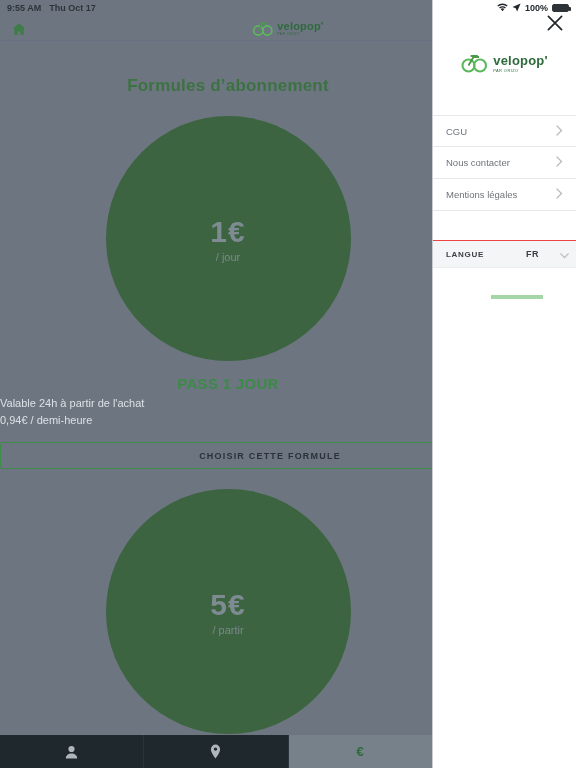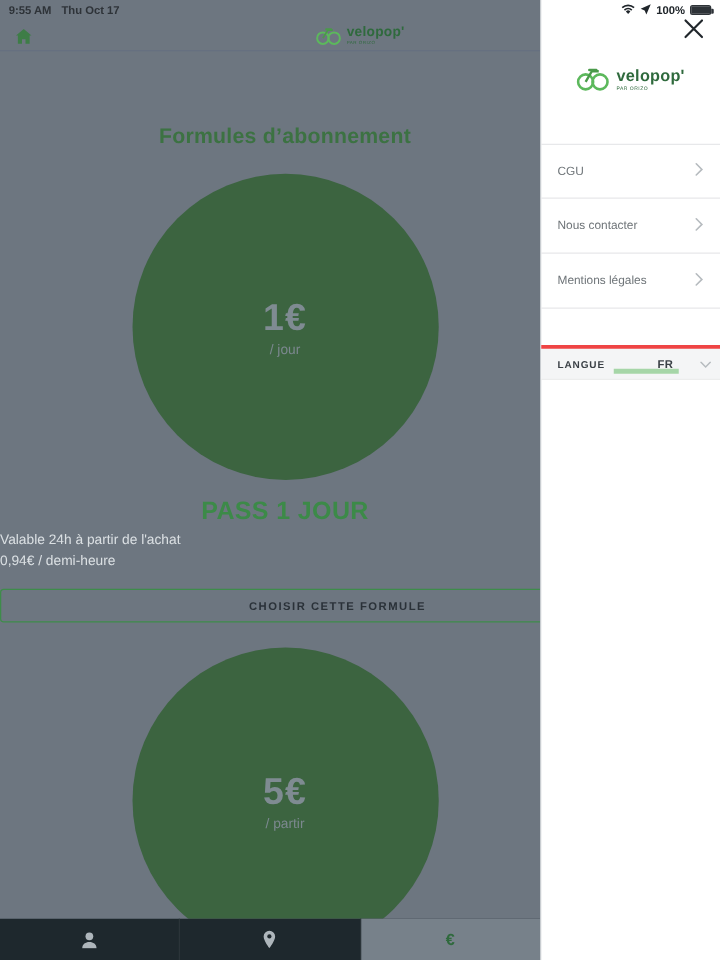--- a/index.html
+++ b/index.html
@@ -42,42 +42,42 @@
   }
   #home-btn { position: absolute; left: 10px; top: 4px; width: 18px; height: 18px; }
   #hdr-logo {
     position: absolute; left: 50%; transform: translateX(-50%);
     display: flex; align-items: center; gap: 3px;
   }
   .logo-word { font-size: 11px; font-weight: bold; color: #2f6a3d; letter-spacing: .2px; }
   .logo-sub  { font-size: 3.6px; color: #2f6a3d; letter-spacing: .4px; }
 
   #content {
-    position: absolute; top: 51px; left: 0; width: 456px; bottom: 33px;
+    position: absolute; top: 28px; left: 0; width: 456px; bottom: 33px;
     overflow: hidden;
   }
   #page-title {
     margin-top: 48px; text-align: center;
     font-size: 17px; font-weight: bold; color: #3c7242;
     letter-spacing: .2px;
   }
   .plan { position: relative; }
   .circle {
     width: 245px; height: 245px; border-radius: 50%;
     background: #3c6440;
     margin: 20px auto 0;
     display: flex; flex-direction: column;
     align-items: center; justify-content: center;
   }
   .circle .price { font-size: 30px; font-weight: bold; color: #7f8b92; letter-spacing: 1px; }
   .circle .per   { font-size: 11px; color: #7c888f; margin-top: 2px; }
 
   .plan-name {
     text-align: center; margin-top: 14px;
-    font-size: 20px; font-weight: bold; color: #3c8a48; letter-spacing: .3px;
+    font-size: 15px; font-weight: bold; color: #3c8a48; letter-spacing: .3px;
   }
   .plan-line {
     text-align: left; margin-top: 5px;
     font-size: 11px; color: #dbe0e3;
   }
   .choose-btn {
     margin: 16px auto 0; height: 27px; width: 496px;
     border: 1px solid #3e8c4a; border-radius: 3px;
     background: transparent;
     display: flex; align-items: center; justify-content: center;
@@ -118,32 +118,32 @@
   }
   #drawer-logo {
     margin-top: 36px; display: flex; align-items: center;
     justify-content: center; gap: 4px;
   }
   #drawer-logo .logo-word { font-size: 13px; }
   #drawer-logo .logo-sub  { font-size: 4px; }
 
   #menu { margin-top: 42px; }
   .menu-item {
-    height: 44px; padding: 0 13px;
+    height: 32px; padding: 0 13px;
     display: flex; align-items: center;
     border-bottom: 1px solid #e7e8ea;
     font-size: 9.5px; color: #6e7478;
   }
   .menu-item:first-child { border-top: 1px solid #e7e8ea; }
   .menu-item .chev { margin-left: auto; color: #b6bbbf; }
 
   #lang-row {
     margin-top: 29px; height: 28px; background: #f4f5f6;
     display: flex; align-items: center; padding: 0 13px; gap: 21px;
-    border-top: 3px solid #ef4444; border-bottom: 1px solid #eceded;
+    border-top: 1px solid #ef4444; border-bottom: 1px solid #eceded;
   }
   #lang-label { font-size: 8px; font-weight: bold; letter-spacing: .7px; color: #3a4046; }
   .flag {
     width: 13px; height: 10px; display: inline-block;
     background: linear-gradient(to right,#2b4a9b 0 33.3%,#f2f2f2 33.3% 66.6%,#e0304a 66.6% 100%);
   }
   #lang-code { font-size: 9px; font-weight: bold; color: #3a4046; letter-spacing: .4px; }
   #lang-underline {
     position: absolute; left: 58px; top: 295px; width: 52px; height: 4px;
     background: #a6d6a8;

